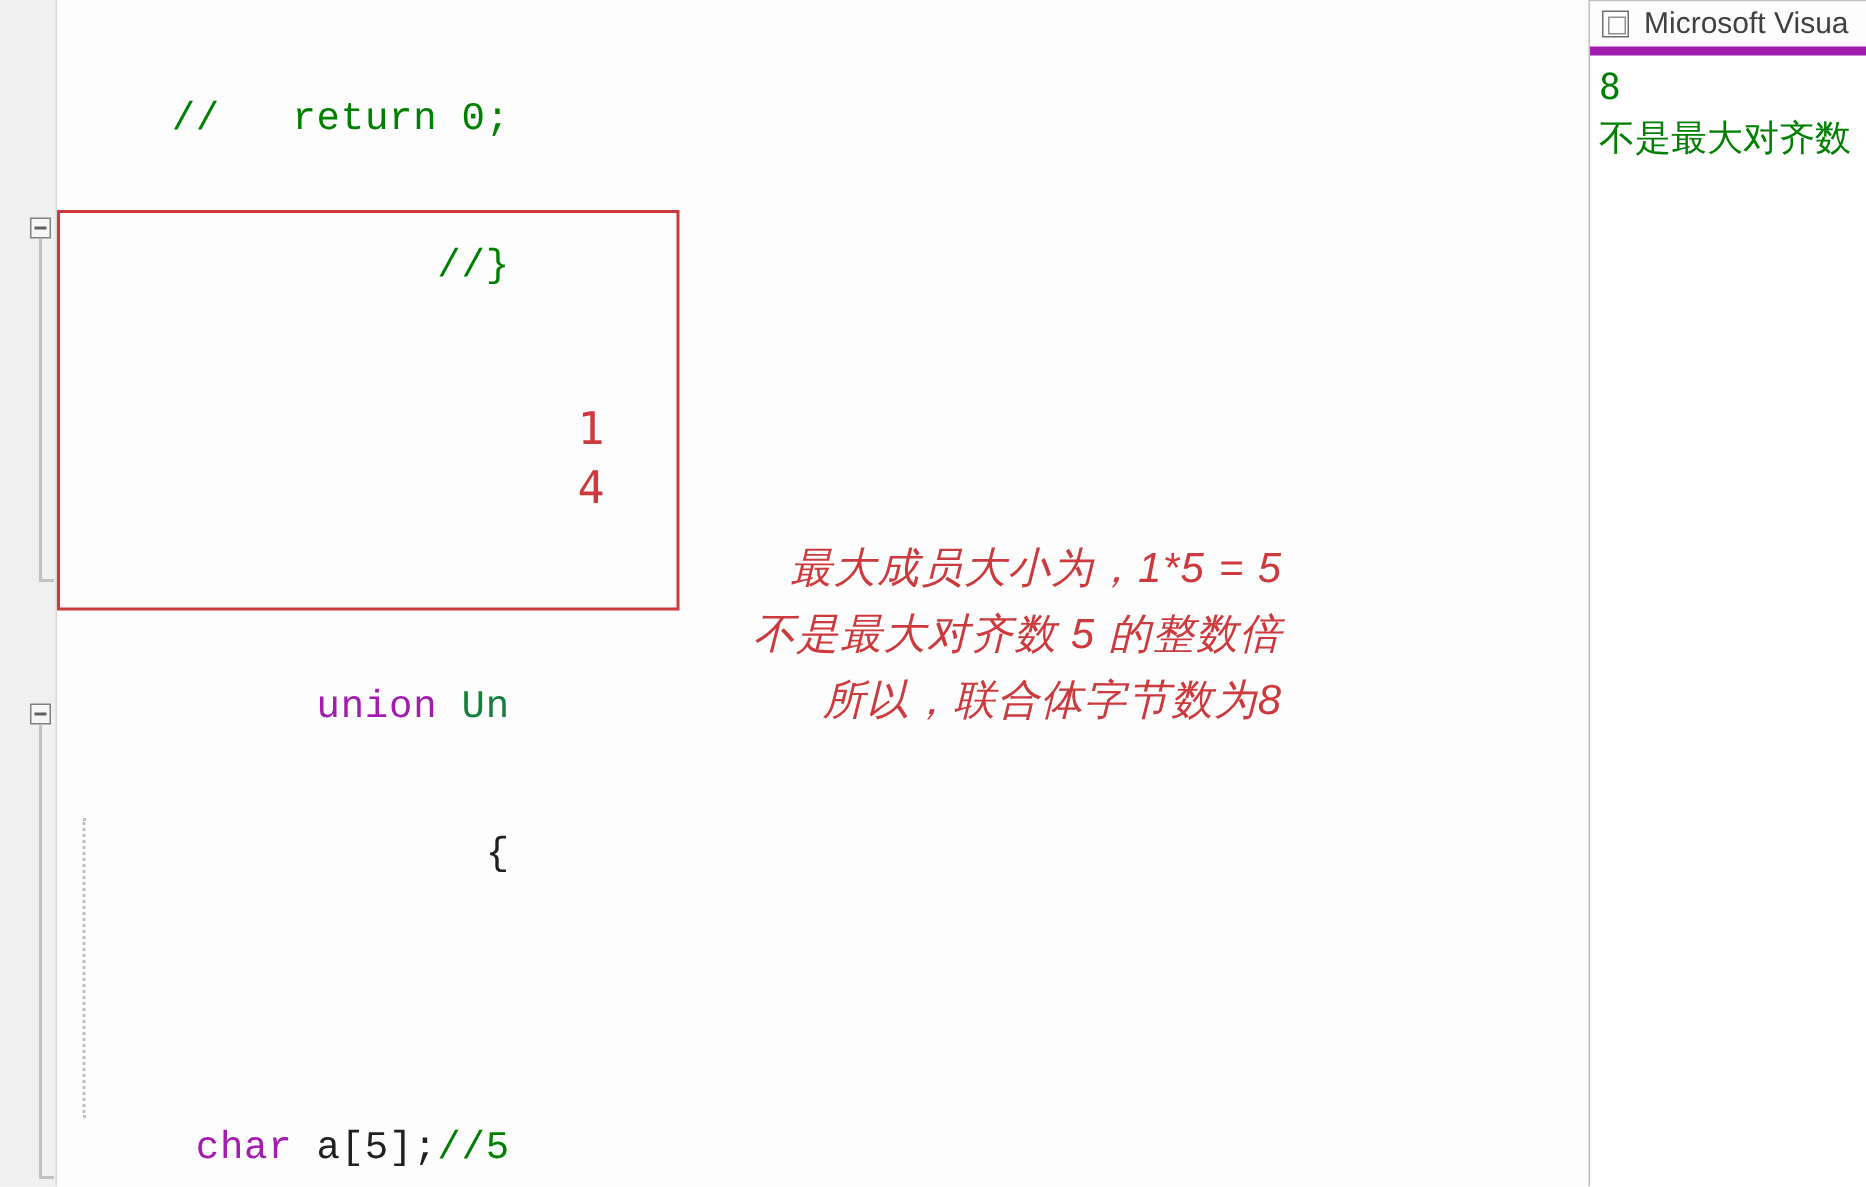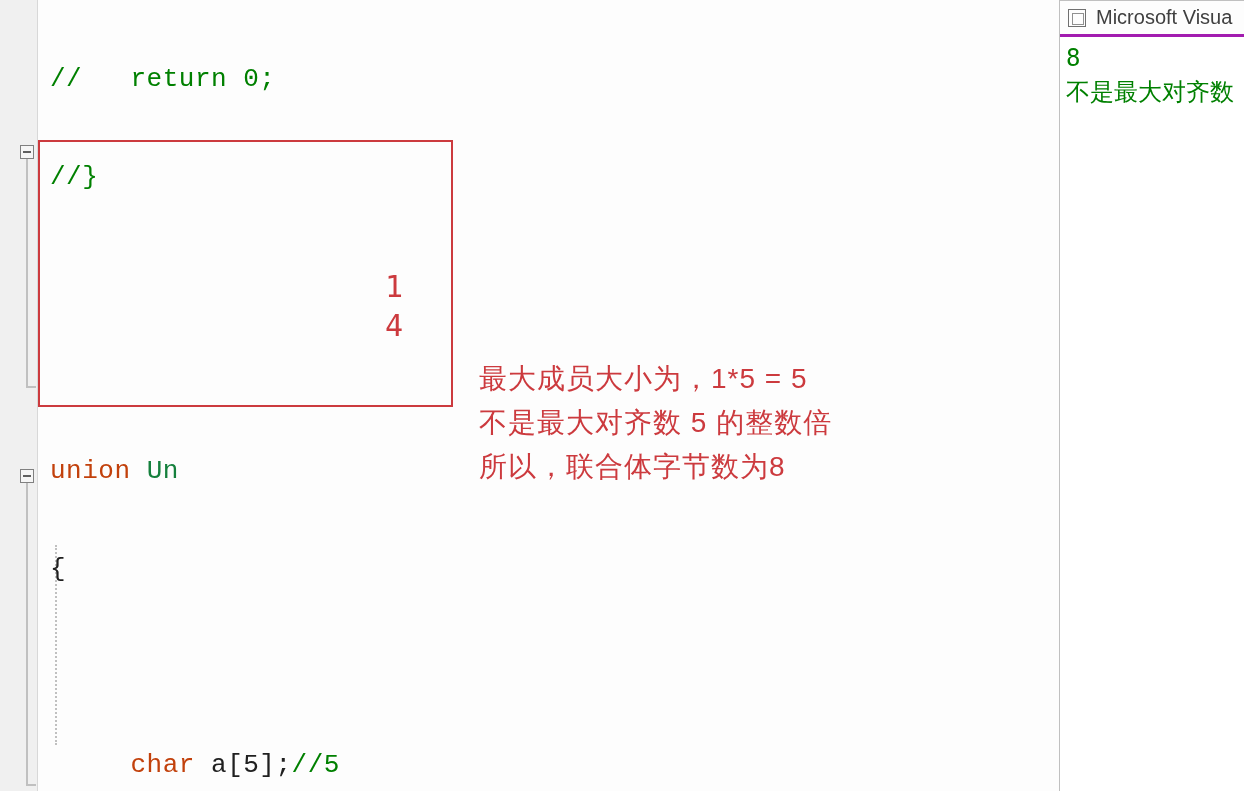--- a/index.html
+++ b/index.html
@@ -17,20 +17,21 @@
     position: relative;
   }
   .editor-area {
     position: absolute;
     left: 0;
     top: 0;
     width: 1050px;
     height: 791px;
     background: #fdfdfd;
     filter: blur(0.4px);
+    text-align: right;
   }
   .gutter {
     position: absolute;
     left: 0;
     top: 0;
     width: 38px;
     height: 791px;
     background: #f0f0f0;
     border-right: 1px solid #d8d8d8;
   }
@@ -71,21 +72,21 @@
     top: 0;
     white-space: pre;
     letter-spacing: 0.5px;
   }
   .line {
     height: 38px;
     line-height: 38px;
     white-space: pre;
   }
   .comment { color: #008000; }
-  .keyword { color: #c2410c; }
+  .keyword { color: #a21caf; }
   .type    { color: #15803d; }
   .plain   { color: #202020; }
   .redbox {
     position: absolute;
     border: 2px solid #cc3a3e;
     background: transparent;
     pointer-events: none;
   }
   .red-anno {
     position: absolute;
@@ -121,21 +122,21 @@
   }
   .titlebar {
     height: 36px;
     display: flex;
     align-items: center;
     padding: 0 8px;
     font-family: "Microsoft YaHei", sans-serif;
     font-size: 20px;
     color: #404040;
     background: #fdfdfd;
-    border-bottom: 3px solid #a21caf;
+    border-bottom: 6px solid #a21caf;
     overflow: hidden;
     white-space: nowrap;
   }
   .vs-icon {
     width: 18px;
     height: 18px;
     border: 1.5px solid #707070;
     margin-right: 10px;
     position: relative;
     flex-shrink: 0;
@@ -195,21 +196,21 @@
     
     
     
   </div>
 
   <div class="redbox" style="left: 38px; top: 140px; width: 415px; height: 267px;"></div>
 
   <div class="red-anno" style="left: 385px; top: 269px;">1</div>
   <div class="red-anno" style="left: 385px; top: 308px;">4</div>
 
-  <div class="red-note" style="left: 479px; top: 357px;">
+  <div class="red-note" style="left: 502px; top: 357px; font-style: italic;">
     <div>最大成员大小为，1*5 = 5</div>
     <div>不是最大对齐数 5 的整数倍</div>
     <div>所以，联合体字节数为8</div>
   </div>
 </div>
 
 <div class="output-panel">
   <div class="titlebar">
     <div class="vs-icon"></div>
     <span>Microsoft Visua</span>

